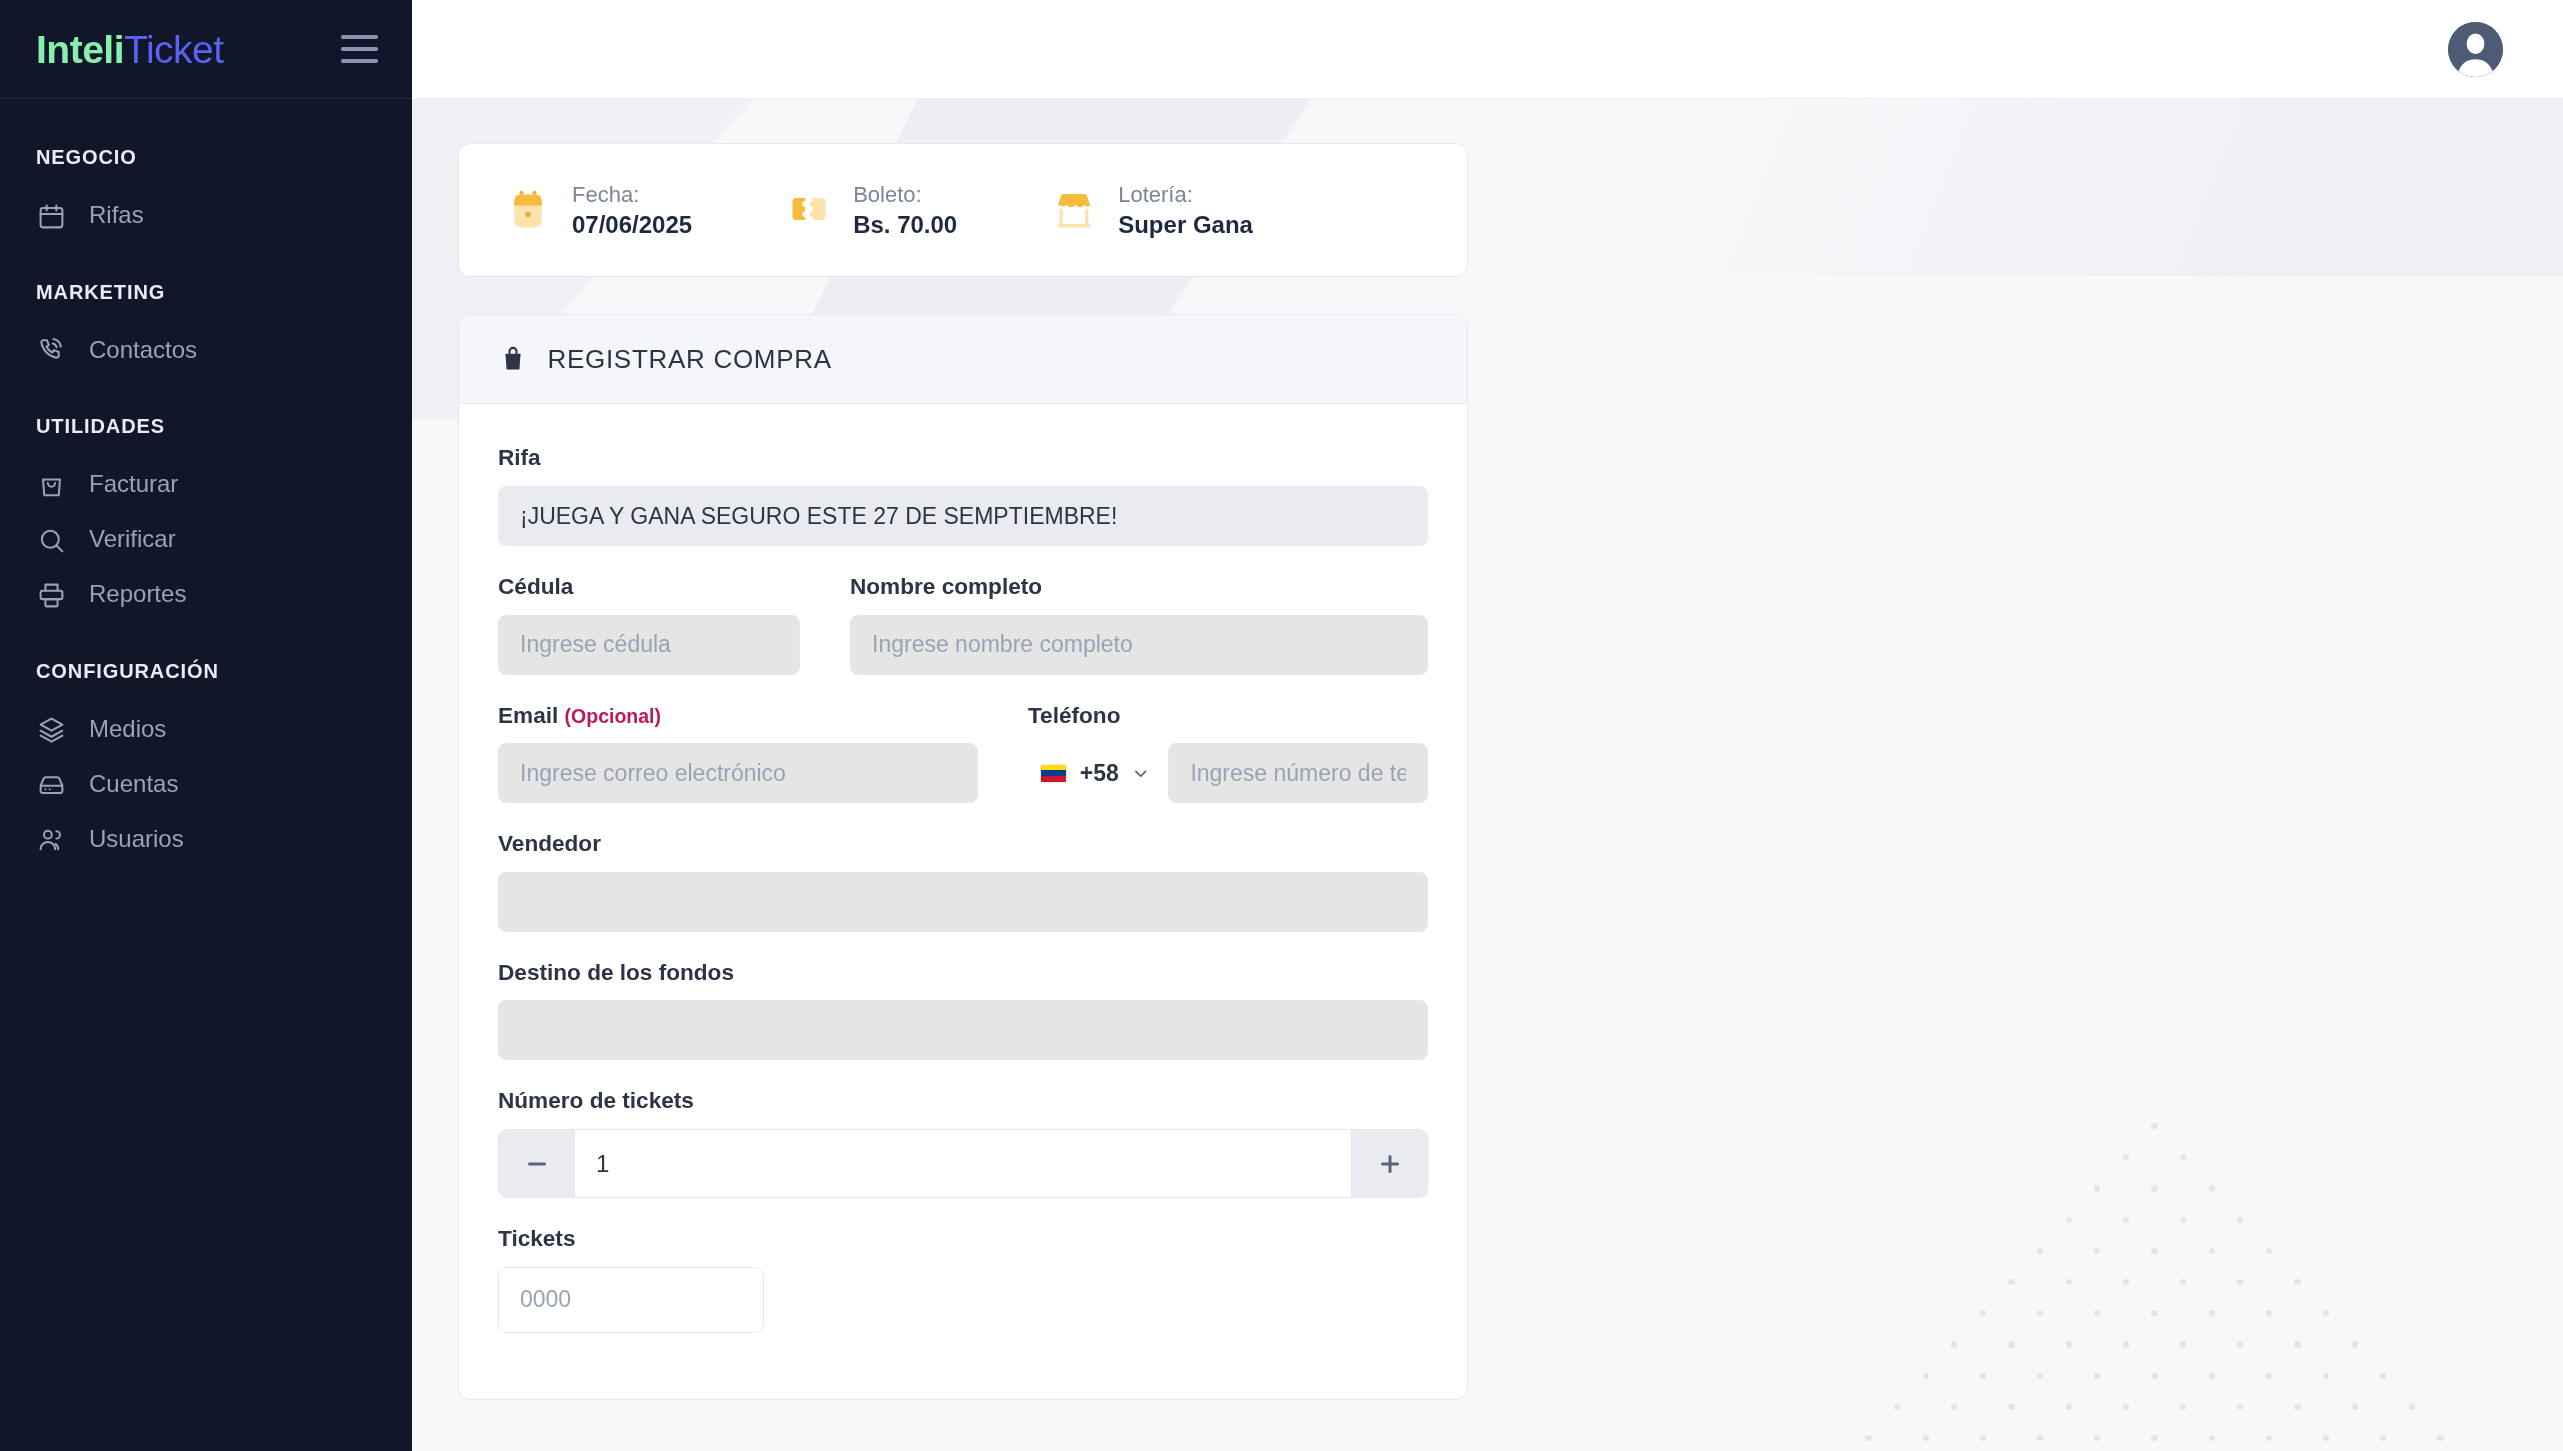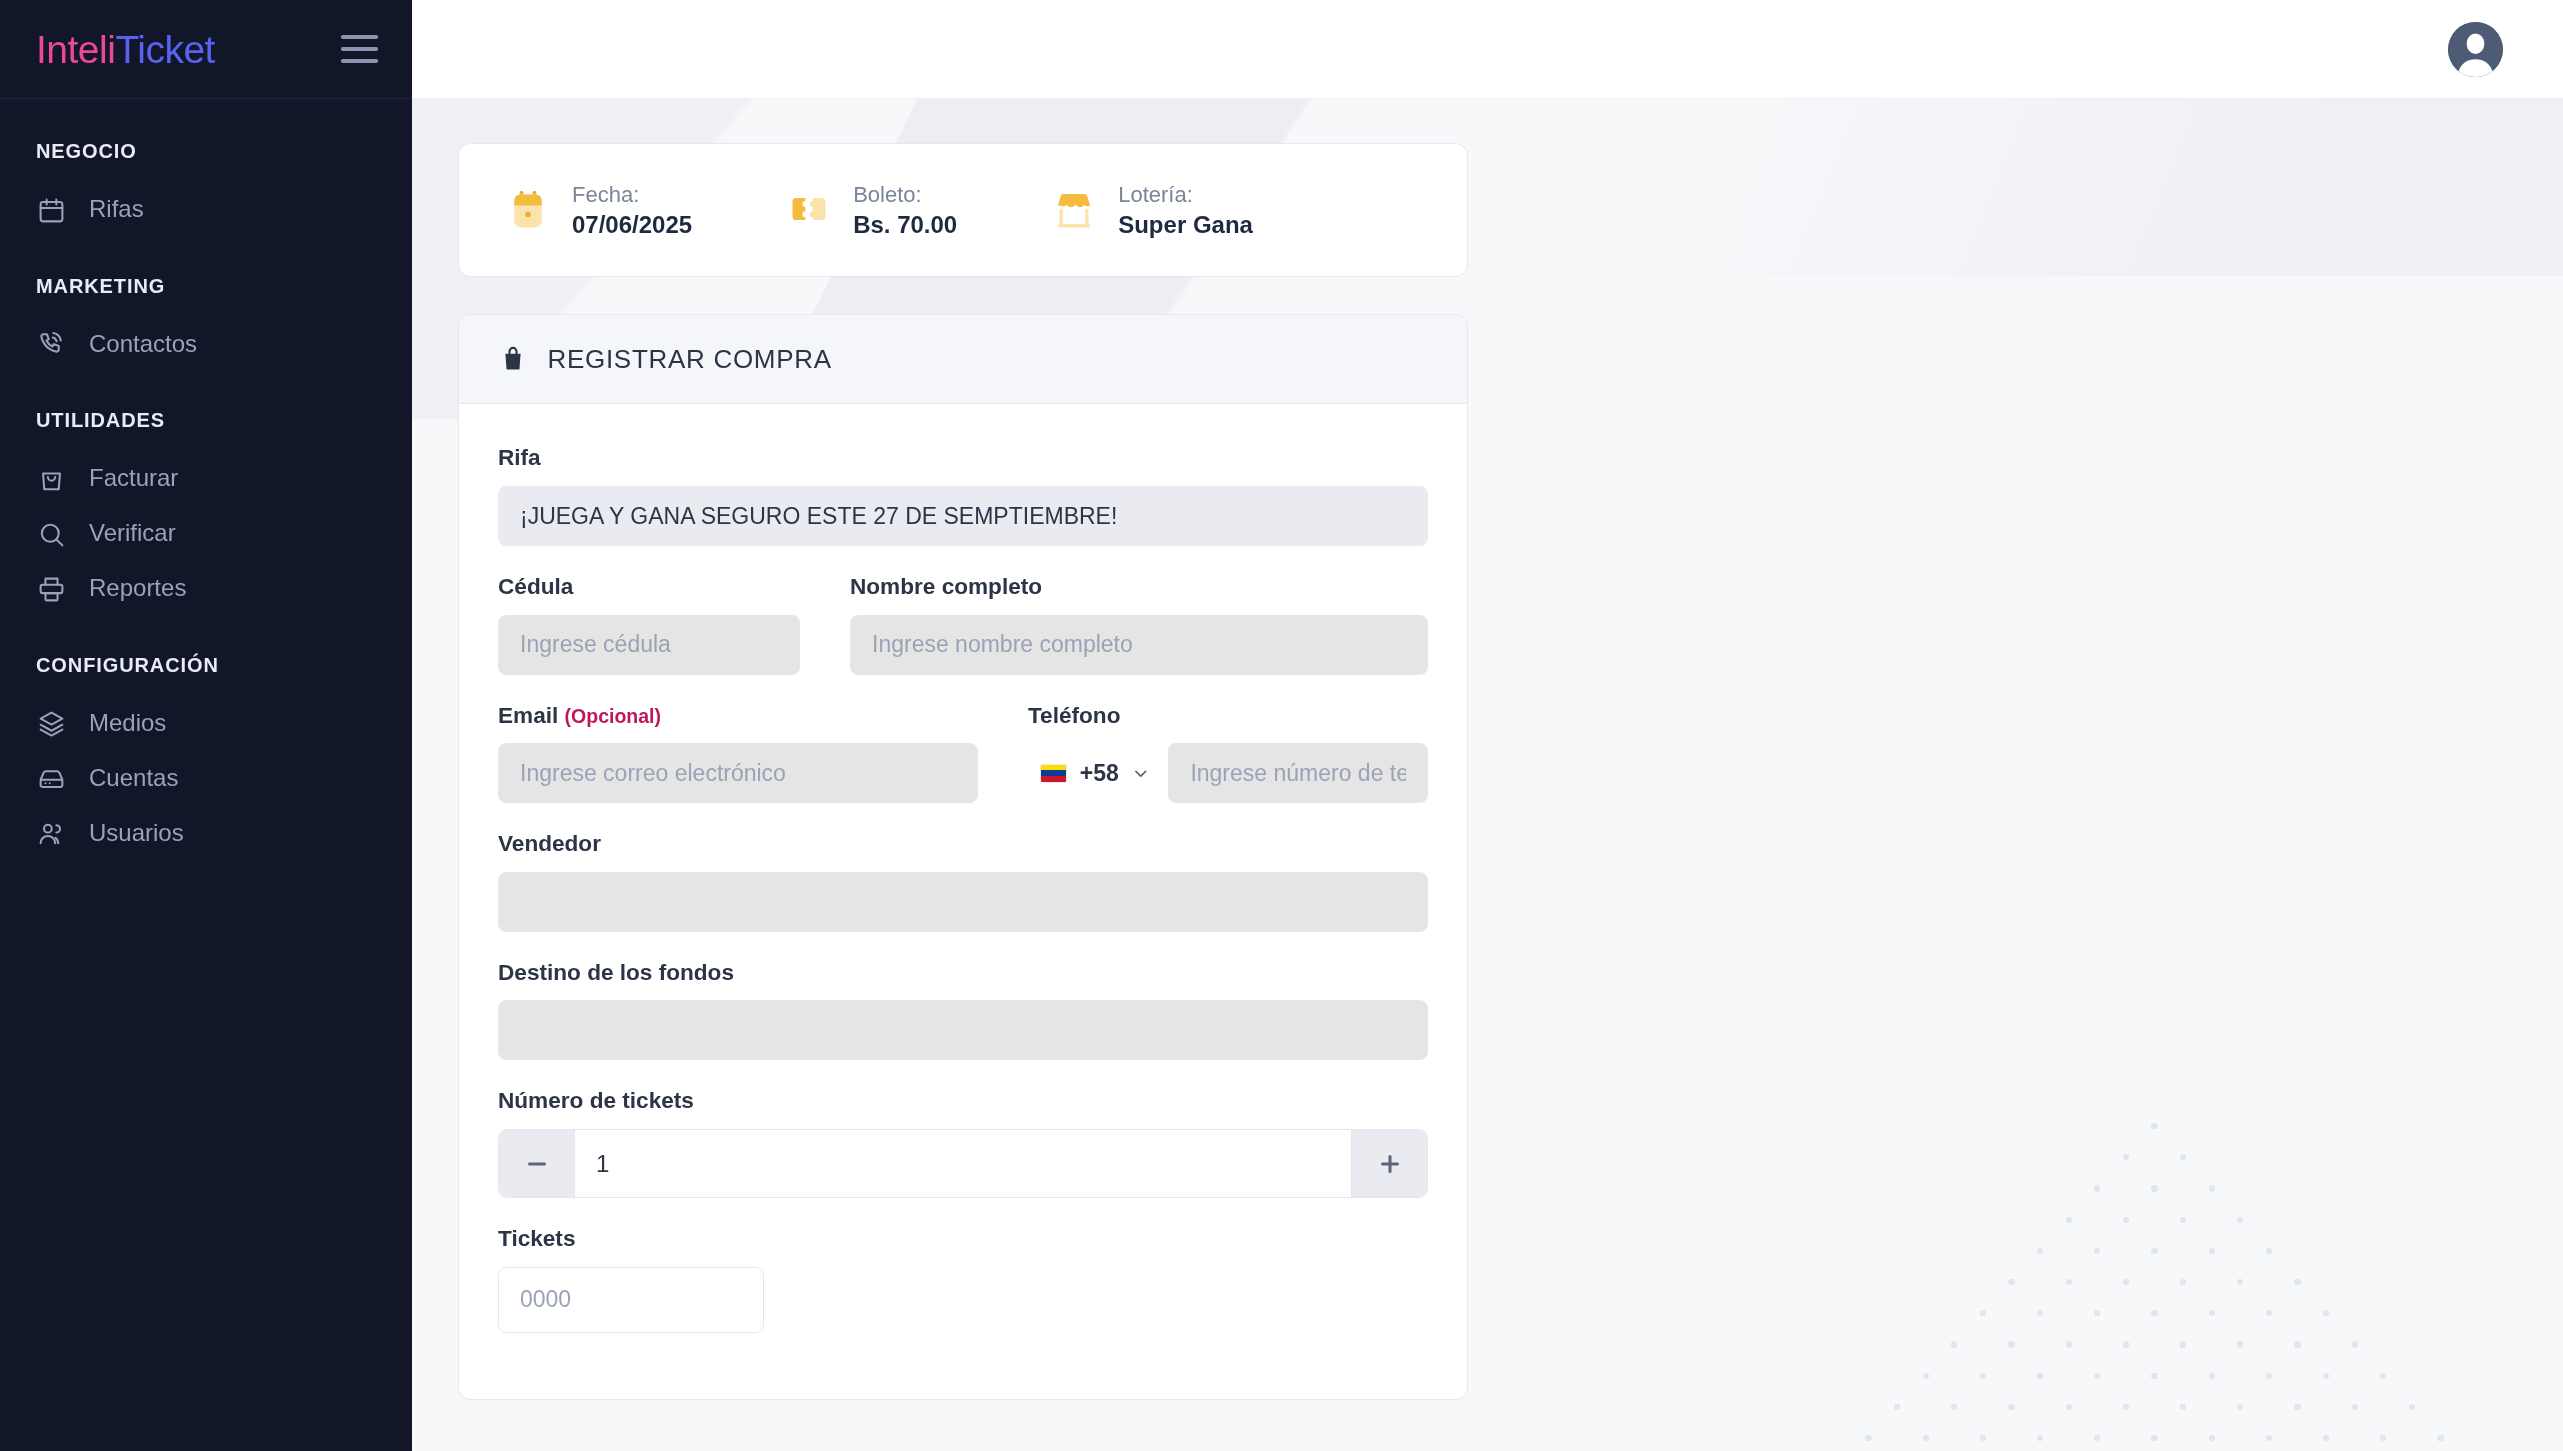--- a/index.html
+++ b/index.html
@@ -40,21 +40,21 @@
     padding: 0 34px 0 36px;
     border-bottom: 0.9px solid #1e2640;
   }
 
   .brand-logo {
     font-size: 39px;
     line-height: 1;
     letter-spacing: -0.5px;
     white-space: nowrap;
   }
-  .brand-part-a { color: #ec4899; font-weight: 400; }
+  .brand-part-a { color: #86efac; font-weight: 700; }
   .brand-part-b { color: #5b61f4; font-weight: 400; }
 
   .hamburger {
     width: 37px;
     height: 28px;
     display: flex;
     flex-direction: column;
     justify-content: space-between;
     cursor: pointer;
   }
@@ -72,21 +72,21 @@
 
   .nav-section-title {
     color: #e9ecf5;
     font-size: 20px;
     font-weight: 700;
     letter-spacing: 0.9px;
     padding: 0 0 0 36px;
     margin-top: 37px;
     margin-bottom: 19.5px;
   }
-  .nav-section:first-child .nav-section-title { margin-top: 18px; }
+  .nav-section:first-child .nav-section-title { margin-top: 24px; }
 
   .nav-item {
     display: flex;
     align-items: center;
     gap: 23px;
     height: 55px;
     padding: 0 36px;
     color: #98a2bb;
     font-size: 24px;
     cursor: pointer;

